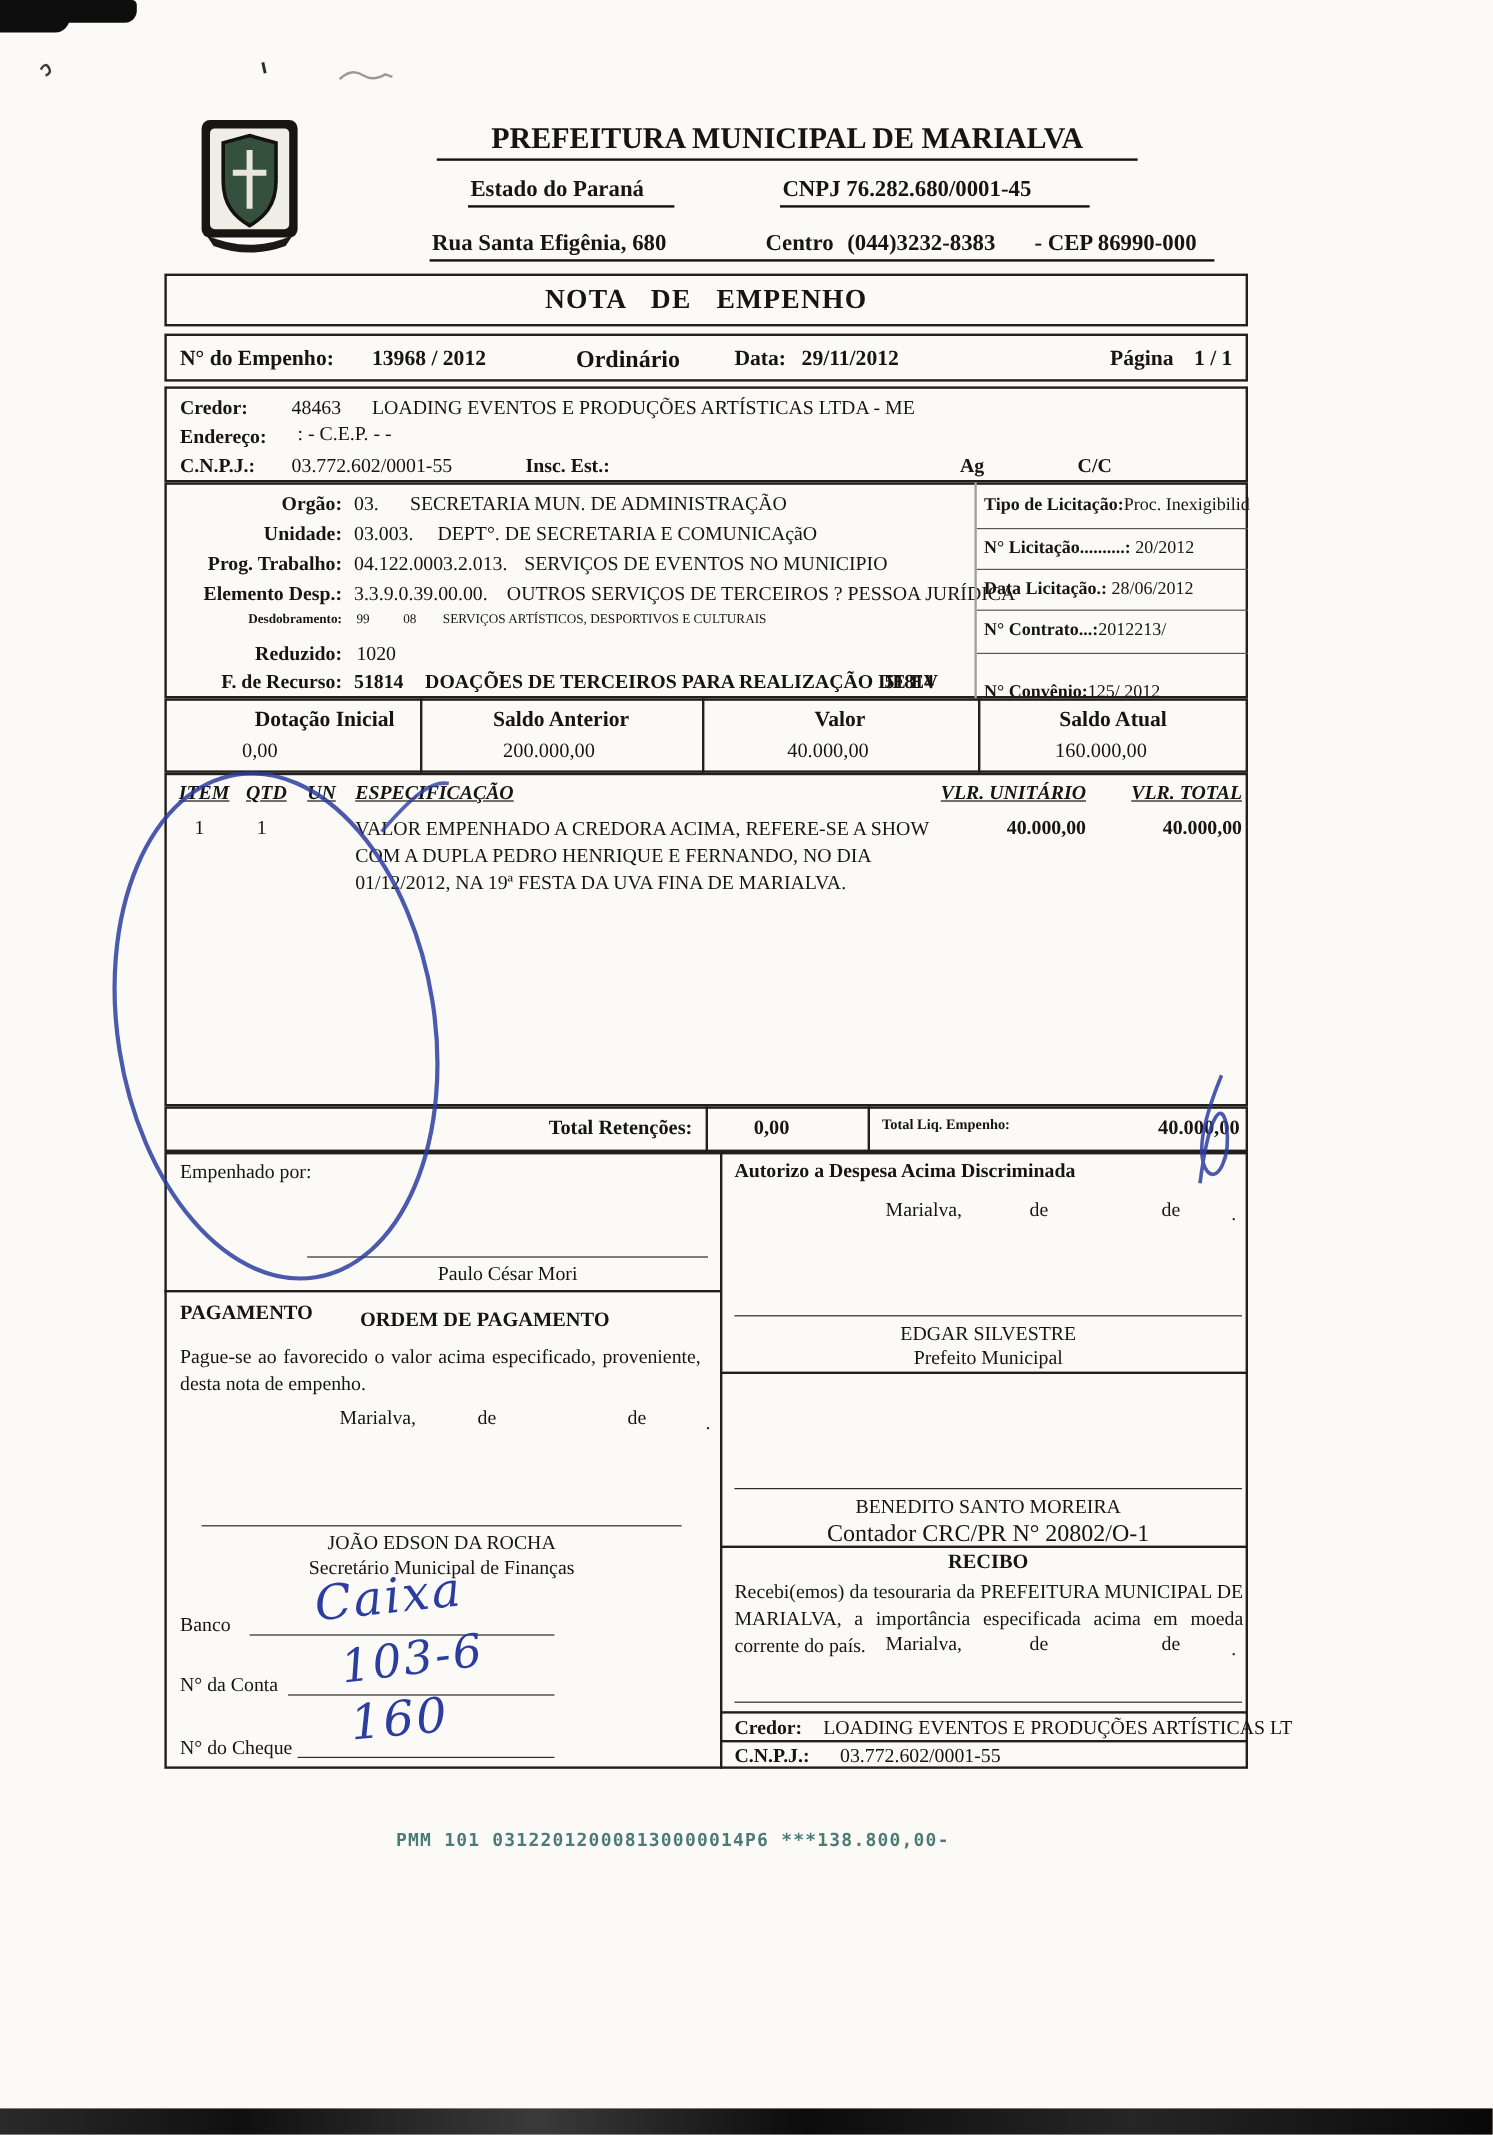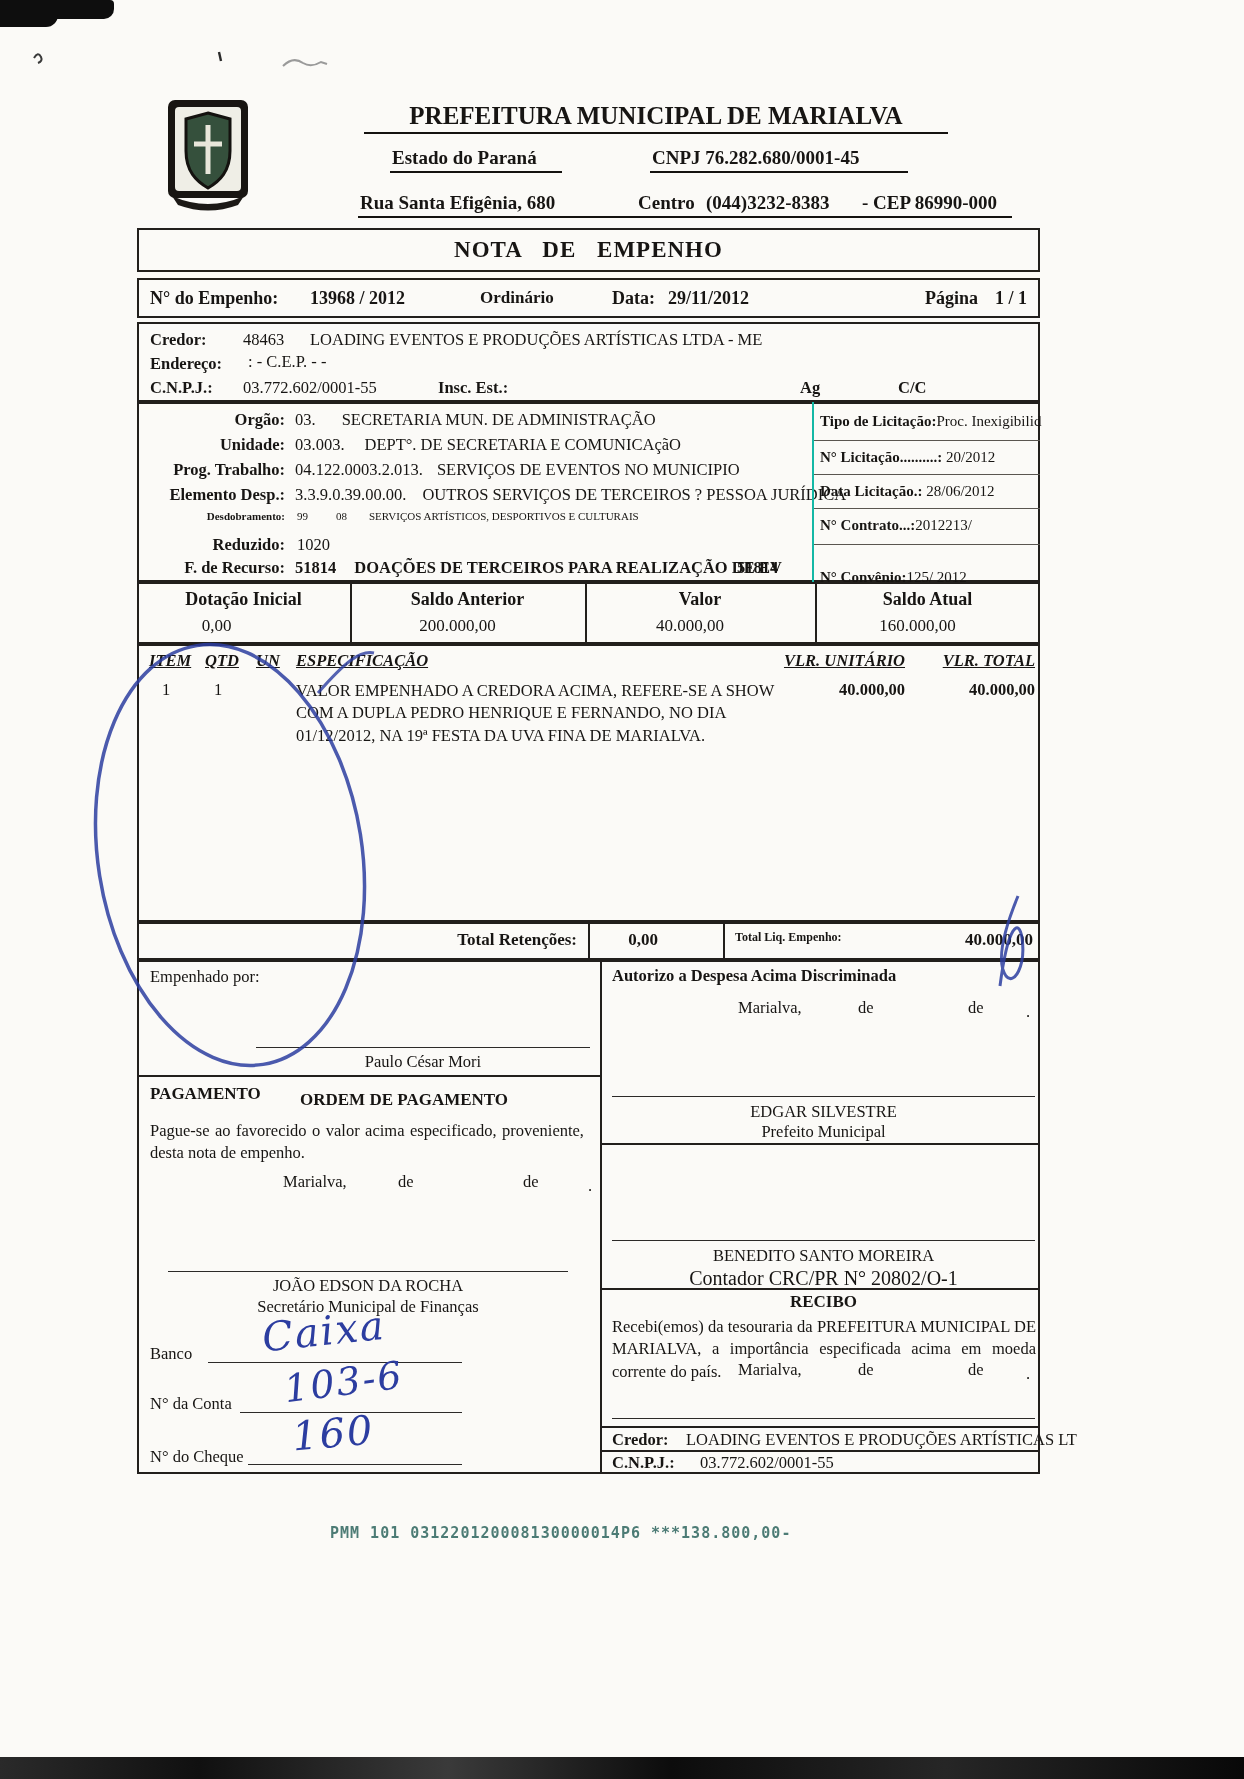--- a/index.html
+++ b/index.html
@@ -53,21 +53,21 @@
 <div class="t b" style="left:706px;top:192px;font-size:19px;">(044)3232-8383</div>
 <div class="t b" style="left:862px;top:192px;font-size:19px;">-  CEP 86990-000</div>
 <div class="ul" style="left:358px;top:216px;width:654px;"></div>
 
 <div class="box" style="left:137px;top:228px;width:903px;height:44px;"></div>
 <div class="t b" style="left:137px;top:236px;width:903px;text-align:center;font-size:23px;word-spacing:14px;letter-spacing:1px;">NOTA DE EMPENHO</div>
 
 <div class="box" style="left:137px;top:278px;width:903px;height:40px;"></div>
 <div class="t b" style="left:150px;top:288px;font-size:18px;">N° do Empenho:</div>
 <div class="t b" style="left:310px;top:288px;font-size:18px;">13968 / 2012</div>
-<div class="t b" style="left:480px;top:288px;font-size:17px;">Ordinário</div>
+<div class="t b" style="left:480px;top:288px;font-size:20px;">Ordinário</div>
 <div class="t b" style="left:612px;top:288px;font-size:18px;">Data:</div>
 <div class="t b" style="left:668px;top:288px;font-size:18px;">29/11/2012</div>
 <div class="t b" style="left:925px;top:288px;font-size:18px;">Página</div>
 <div class="t b" style="left:995px;top:288px;font-size:18px;">1 / 1</div>
 
 <div class="box" style="left:137px;top:322px;width:903px;height:80px;"></div>
 <div class="t b" style="left:150px;top:330px;font-size:16.5px;">Credor:</div>
 <div class="t" style="left:243px;top:330px;font-size:16.5px;">48463</div>
 <div class="t" style="left:310px;top:330px;font-size:16.5px;">LOADING EVENTOS E PRODUÇÕES ARTÍSTICAS LTDA - ME</div>
 <div class="t b" style="left:150px;top:354px;font-size:16.5px;">Endereço:</div>
@@ -95,21 +95,21 @@
 <div class="t" style="left:137px;top:510px;width:672px;font-size:11px;">
   <span class="b" style="display:inline-block;width:148px;text-align:right;">Desdobramento:</span><span style="margin-left:12px;">99</span><span style="margin-left:28px;">08</span><span style="margin-left:22px;">SERVIÇOS ARTÍSTICOS, DESPORTIVOS E CULTURAIS</span>
 </div>
 <div class="t" style="left:137px;top:535px;width:672px;font-size:16.5px;">
   <span class="b" style="display:inline-block;width:148px;text-align:right;">Reduzido:</span><span style="margin-left:12px;">1020</span>
 </div>
 <div class="t b" style="left:137px;top:558px;width:672px;font-size:16.5px;">
   <span style="display:inline-block;width:148px;text-align:right;">F. de Recurso:</span><span style="margin-left:10px;">51814</span><span style="margin-left:18px;">DOAÇÕES DE TERCEIROS PARA REALIZAÇÃO DE EV</span><span style="position:absolute;left:600px;">51814</span>
 </div>
 
-<div style="position:absolute;left:812px;top:402px;width:228px;height:180px;border-left:2px solid #14b8a6;box-sizing:border-box;">
+<div style="position:absolute;left:812px;top:402px;width:228px;height:180px;border-left:2px solid #a3a3a3;box-sizing:border-box;">
   <div class="t" style="left:6px;top:10px;font-size:15px;">
     <span class="b">Tipo de Licitação:</span><span>Proc. Inexigibilid</span>
   </div>
   <div class="lite" style="left:0;top:38px;width:226px;"></div>
   <div class="t" style="left:6px;top:46px;font-size:15px;">
     <span class="b">N° Licitação..........:</span> <span>20/2012</span>
   </div>
   <div class="lite" style="left:0;top:72px;width:226px;"></div>
   <div class="t" style="left:6px;top:80px;font-size:15px;">
     <span class="b">Data Licitação.:</span> <span>28/06/2012</span>
@@ -122,21 +122,21 @@
   <div class="t" style="left:6px;top:150px;font-size:15px;margin-top:16px;">
     <span class="b">N° Convênio:</span><span>125/ 2012</span>
   </div>
 </div>
 
 <div class="box" style="left:137px;top:582px;width:903px;height:62px;"></div>
 <div class="vline" style="left:350px;top:582px;height:62px;"></div>
 <div class="vline" style="left:585px;top:582px;height:62px;"></div>
 <div class="vline" style="left:815px;top:582px;height:62px;"></div>
 
-<div class="t b c" style="left:137px;top:589px;width:213px;font-size:18px;">Dotação Inicial</div>
+<div class="t b c" style="left:137px;top:589px;width:213px;font-size:18px;padding-left:27px;">Dotação Inicial</div>
 <div class="t b c" style="left:350px;top:589px;width:235px;font-size:18px;">Saldo Anterior</div>
 <div class="t b c" style="left:585px;top:589px;width:230px;font-size:18px;">Valor</div>
 <div class="t b c" style="left:815px;top:589px;width:225px;font-size:18px;">Saldo Atual</div>
 
 <div class="t c" style="left:110px;top:616px;width:213px;font-size:17px;">0,00</div>
 <div class="t c" style="left:340px;top:616px;width:235px;font-size:17px;">200.000,00</div>
 <div class="t c" style="left:575px;top:616px;width:230px;font-size:17px;">40.000,00</div>
 <div class="t c" style="left:805px;top:616px;width:225px;font-size:17px;">160.000,00</div>
 
 <div class="box" style="left:137px;top:644px;width:903px;height:278px;"></div>

